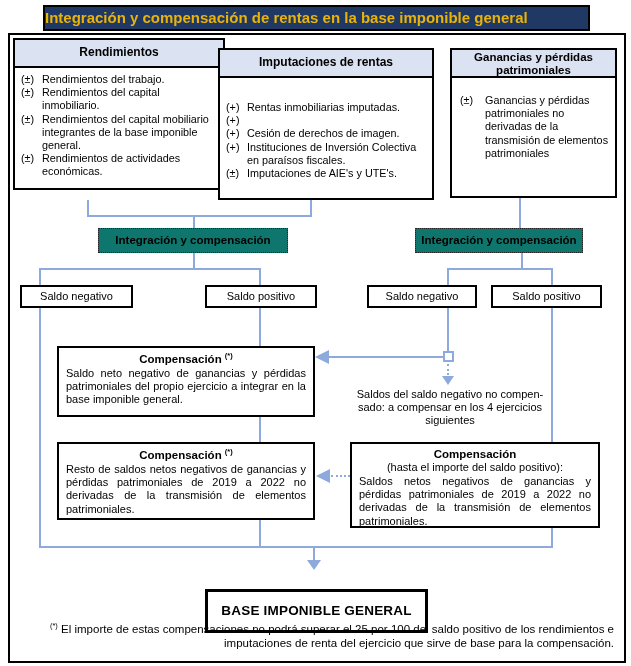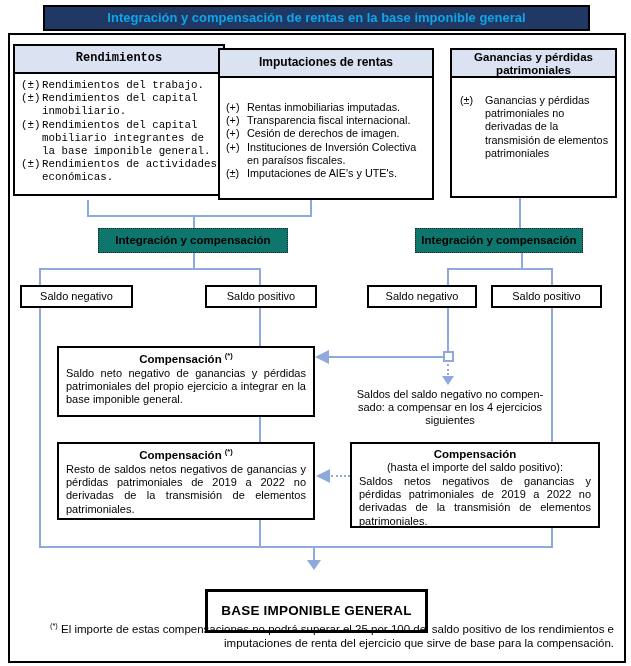--- a/index.html
+++ b/index.html
@@ -5,22 +5,22 @@
   html,body{margin:0;padding:0;background:#fff;}
   .canvas{
     position:relative;width:631px;height:666px;background:#fff;
     font-family:"Liberation Sans",sans-serif;color:#000;overflow:hidden;
   }
   .abs{position:absolute;box-sizing:border-box;}
   
   .frame{border:2px solid #000;background:transparent;}
   
   .titlebar{
-    background:var(--title-bg,#1f3864);border:2px solid #000;color:#0ea5e9;
-    font-weight:bold;font-size:13px;text-align:center;line-height:21px;
+    background:var(--title-bg,#1f3864);border:2px solid #000;color:#eab308;
+    font-weight:bold;font-size:15px;line-height:21px;
   }
   
   .colbox{border:2px solid #000;background:#fff;}
   .colhead{
     box-sizing:border-box;border-bottom:2px solid #000;background:var(--head-bg,#dbe2f1);
     font-weight:bold;font-size:12px;text-align:center;width:100%;
   }
   .colhead.one{height:28px;line-height:25px;}
   .colhead.two{height:28px;line-height:12.5px;padding-top:1px;font-size:11.5px;}
   .list{padding:5px 3px 0 6px;}
@@ -88,21 +88,21 @@
   <div class="abs ln" style="left:447px;top:308px;width:2px;height:50px;"></div>
   <div class="abs ln" style="left:551px;top:308px;width:2px;height:134px;"></div>
   <div class="abs ln" style="left:551px;top:528px;width:2px;height:20px;"></div>
 
   <div class="abs ln" style="left:329px;top:356px;width:119px;height:2px;"></div>
   <div class="abs ln" style="left:39px;top:546px;width:514px;height:2px;"></div>
   <div class="abs ln" style="left:313px;top:548px;width:2px;height:12px;"></div>
 
   <div class="abs titlebar" style="left:43px;top:5px;width:547px;height:26px;">Integración y compensación de rentas en la base imponible general</div>
 
-  <div class="abs colbox" style="left:13px;top:44px;width:212px;height:152px;font-family:Liberation Mono, monospace;">
+  <div class="abs colbox" style="left:13px;top:38px;width:212px;height:152px;">
     <div class="colhead one">Rendimientos</div>
     <div class="list">
       <div class="li">
         <span class="sign">(±)</span>
         <span class="txt">Rendimientos del trabajo.</span>
       </div>
       <div class="li">
         <span class="sign">(±)</span>
         <span class="txt">Rendimientos del capital inmobiliario.</span>
       </div>
@@ -119,21 +119,20 @@
 
   <div class="abs colbox" style="left:218px;top:48px;width:216px;height:152px;">
     <div class="colhead one">Imputaciones de rentas</div>
     <div class="list" style="padding-top:23px;">
       <div class="li">
         <span class="sign">(+)</span>
         <span class="txt">Rentas inmobiliarias imputadas.</span>
       </div>
       <div class="li">
         <span class="sign">(+)</span>
-        <span class="txt">Transparencia fiscal internacional.</span>
       </div>
       <div class="li">
         <span class="sign">(+)</span>
         <span class="txt">Cesión de derechos de imagen.</span>
       </div>
       <div class="li">
         <span class="sign">(+)</span>
         <span class="txt">Instituciones de Inversión Colectiva en paraísos fiscales.</span>
       </div>
       <div class="li">

